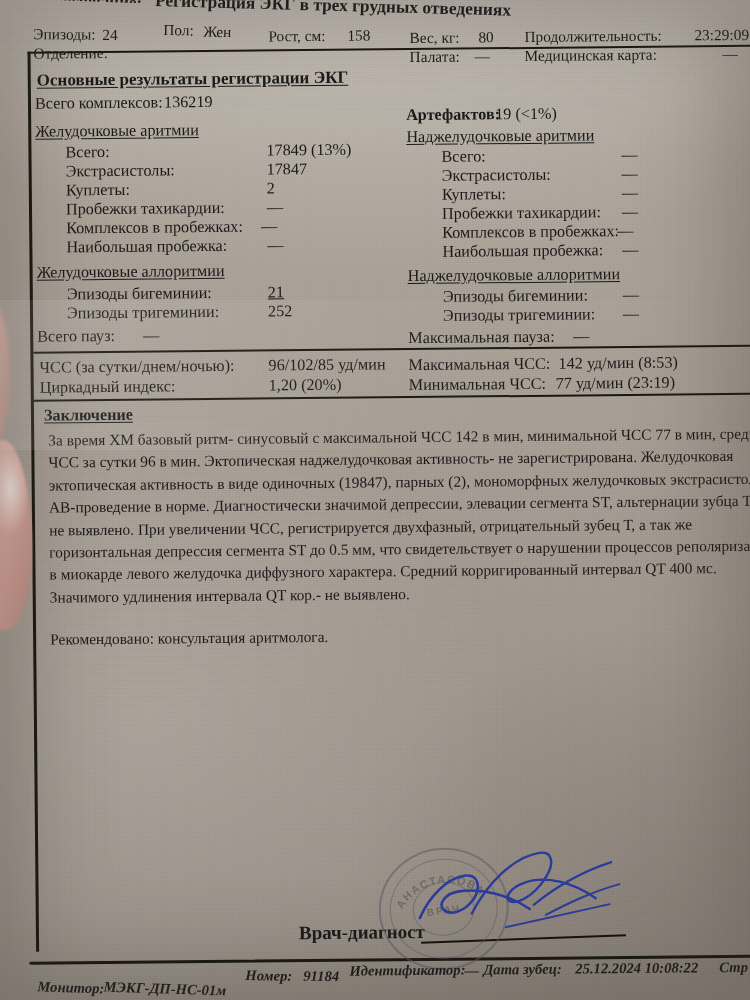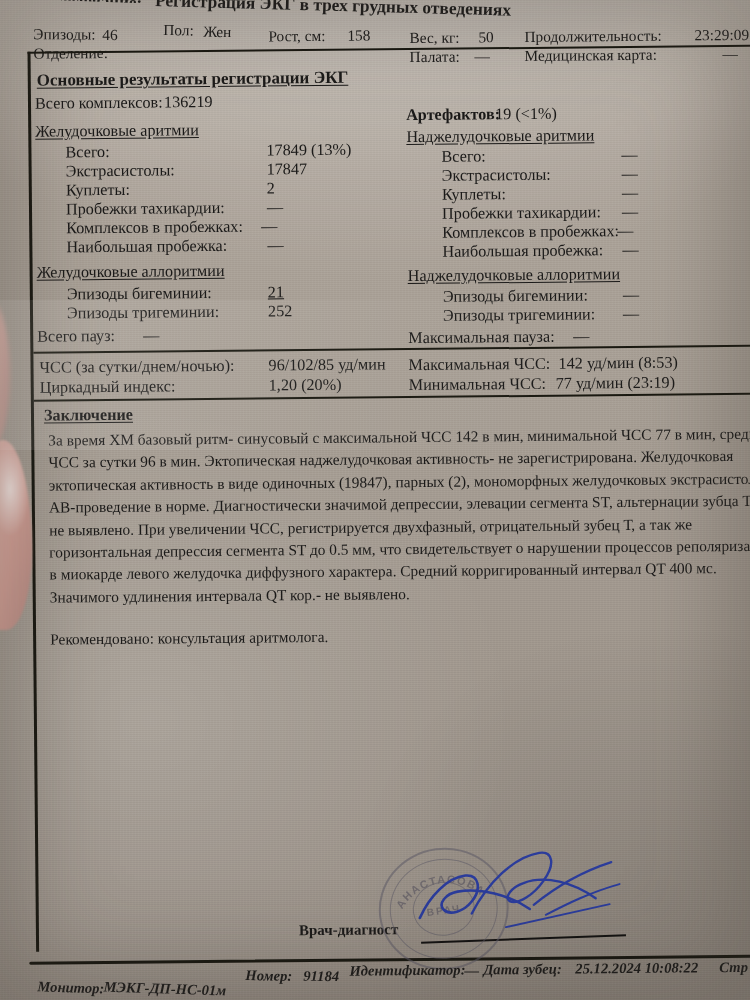--- a/index.html
+++ b/index.html
@@ -82,21 +82,21 @@
 
   
   #concl-body {
     position:absolute; left:44px; top:430px; width:726px;
     font-size:15.4px; line-height:22.4px; text-align:left;
   }
   #concl-body p { margin:0; }
   #concl-body .gap { height:20px; }
 
   
-  #sig-label { position:absolute; left:290px; top:925px; font-size:15px; font-weight:bold; }
+  #sig-label { position:absolute; left:290px; top:925px; font-size:19px; font-weight:bold; }
   #sig-line  { position:absolute; left:412px; top:943px; width:205px; height:2px;
                background:#131211; transform:rotate(-1.6deg); }
 
   
   #stamp {
     position:absolute; left:370px; top:852px; width:130px; height:122px;
     transform:rotate(-7deg); opacity:.55;
   }
   #stamp .ring  { position:absolute; inset:0; border:2px solid #5d5a66; border-radius:50%; }
   #stamp .ring2 { position:absolute; inset:11px; border:1.4px solid #5d5a66; border-radius:50%; }
@@ -132,30 +132,30 @@
 
 <div id="paper"></div>
 <div id="grain"></div>
 
 <div id="sheet">
 
   <div id="hdr-title-cut">Исследование:</div>
   <div id="hdr-title">Регистрация ЭКГ в трех грудных отведениях</div>
 
   <div class="hdr-row" style="left:33px;  top:26px; transform:rotate(0.7deg);">Эпизоды:</div>
-  <div class="hdr-row" style="left:102px; top:27px; transform:rotate(0.7deg);">46</div>
+  <div class="hdr-row" style="left:102px; top:27px; transform:rotate(0.7deg);">24</div>
 
   <div class="hdr-row" style="left:163px; top:23px; transform:rotate(1.2deg);">Пол:</div>
   <div class="hdr-row" style="left:203px; top:25px; transform:rotate(1.2deg);">Жен</div>
 
   <div class="hdr-row" style="left:268px; top:30px;">Рост, см:</div>
   <div class="hdr-row" style="left:347px; top:30px;">158</div>
 
   <div class="hdr-row" style="left:409px; top:33px;">Вес, кг:</div>
-  <div class="hdr-row" style="left:478px; top:33px;">50</div>
+  <div class="hdr-row" style="left:478px; top:33px;">80</div>
 
   <div class="hdr-row" style="left:524px; top:33px;">Продолжительность:</div>
   <div class="hdr-row" style="left:694px; top:33px;">23:29:09</div>
 
   <div class="hdr-row" style="left:33px;  top:45px;">Отделение:</div>
 
   <div class="hdr-row" style="left:409px; top:52px;">Палата:</div>
   <div class="hdr-row dash" style="left:474px; top:52px;">—</div>
 
   <div class="hdr-row" style="left:524px; top:52px;">Медицинская карта:</div>

